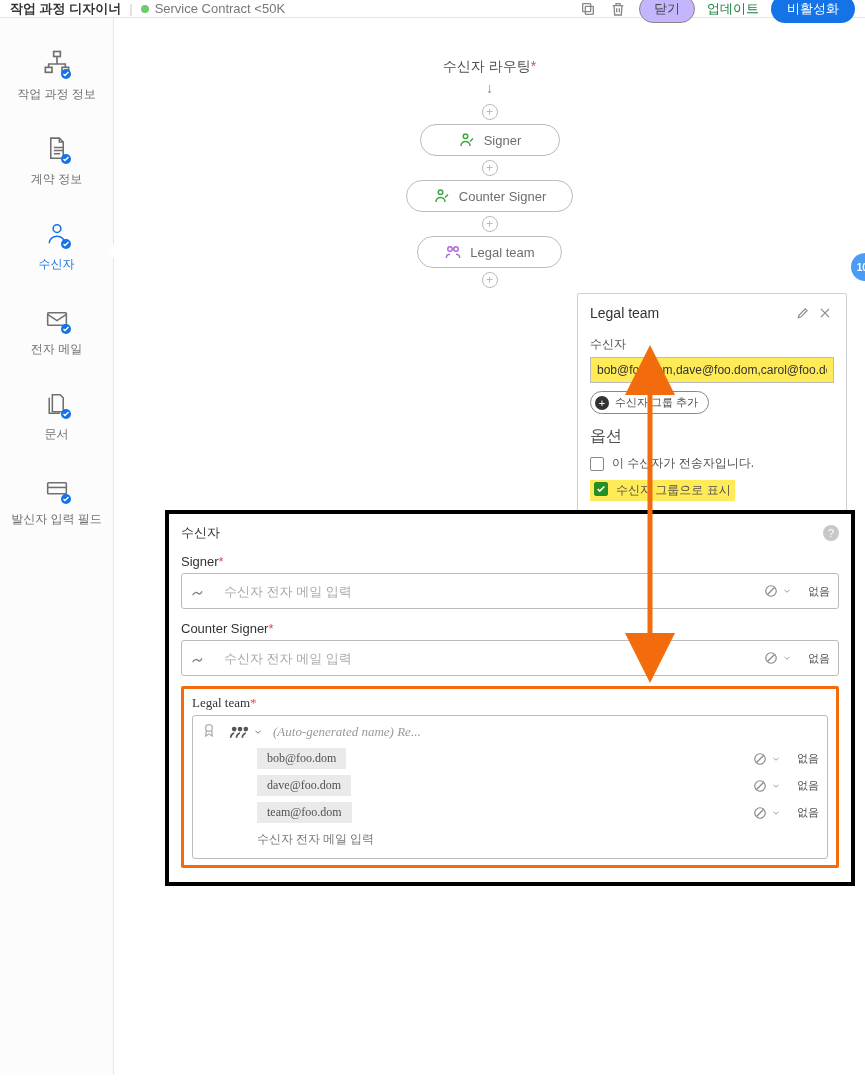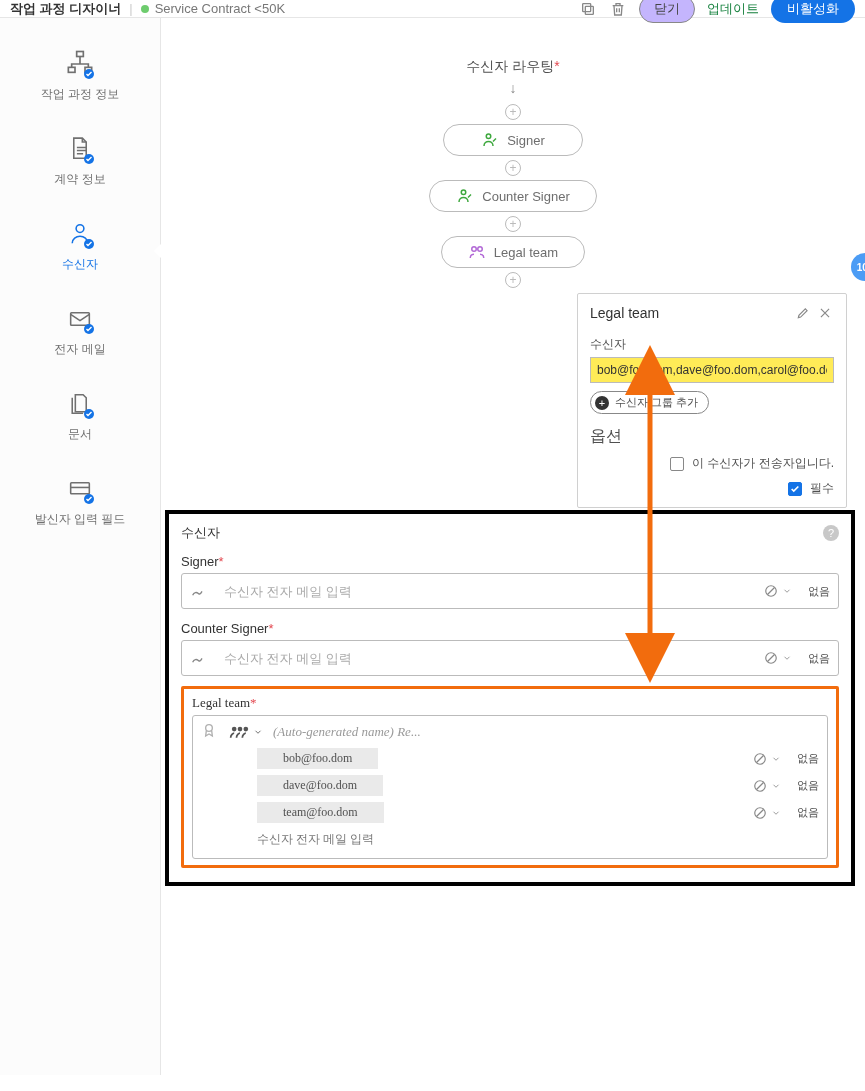--- a/index.html
+++ b/index.html
@@ -40,21 +40,21 @@
   .btn-disabled { color: #15803d; margin: 0 6px; cursor: default; }
   .btn-primary {
     background: #1473e6; color: #fff; border: none;
     border-radius: 16px; padding: 5px 16px; margin-left: 6px; cursor: pointer;
     font-size: 13px; font-weight: 500;
   }
 
   
   .main { display: flex; height: calc(100% - 34px); }
   .sidebar {
-    width: 161px;
+    width: 114px;
     background: #fcfcfc;
     border-right: 1px solid #e6e6e6;
     padding-top: 20px;
   }
   .side-item {
     display: flex; flex-direction: column; align-items: center;
     padding: 10px 0 20px 0; cursor: pointer; color: #707070;
     font-size: 12px;
   }
   .side-item .sicon { width: 32px; height: 32px; display:flex; align-items:center; justify-content:center; margin-bottom:6px; }
@@ -102,21 +102,21 @@
   .add-group {
     display:inline-flex; align-items:center; gap:6px;
     border:1px solid #888; border-radius:16px; padding:3px 10px 3px 4px;
     font-size:11px; margin-top:8px; cursor:pointer;
   }
   .add-group .plusblack {
     width:14px; height:14px; border-radius:50%; background:#333; color:#fff;
     display:flex; align-items:center; justify-content:center; font-size:11px;
   }
   .opt-section-title { margin-top:12px; font-size:16px; color:#505050; }
-  .chkrow { display:flex; align-items:center; gap:8px; margin-top:8px; font-size:12px; color:#505050;justify-content:flex-end; }
+  .chkrow { display:flex; align-items:center; gap:8px; margin-top:8px; font-size:12px; color:#505050; }
   .chkbox {
     width:14px; height:14px; border:1px solid #888; border-radius:2px;
     display:flex; align-items:center; justify-content:center; flex-shrink:0;
     cursor:pointer; background:#fff;
   }
   .chkbox.checked { background:#1473e6; border-color:#1473e6; }
   .chkbox.checked.green { background:#258f25; border-color:#258f25; }
   .chkbox svg { display:none; }
   .chkbox.checked svg { display:block; }
   .hl { background:#ffeb57; padding:2px 4px; display:inline-flex; }
@@ -161,21 +161,21 @@
   .grprow {
     border:1px solid #bbb; border-radius:3px; margin-top:4px;
     padding:6px 8px 10px 8px;
   }
   .grp-top { display:flex; align-items:center; gap:10px; color:#888; font-size:13px; }
   .grp-top .grpicon { width:18px; color:#b0b0b0; }
   .autogen { font-style:italic; color:#999; }
   .chiprow { display:flex; align-items:center; margin-top:6px; padding-left:56px; }
   .chip {
     background:#eaeaea; color:#505050; border-radius:0;
-    padding:3px 26px; font-size:12px; margin-right:auto;
+    padding:3px 10px; font-size:12px; margin-right:auto;
   }
   .email-plain { padding-left:56px; margin-top:8px; color:#777; font-size:12px; }
 
   
   .anno { position:absolute; left:0; top:0; pointer-events:none; }
 </style>
 </head>
 <body>
 
 <div class="topbar">
@@ -346,20 +346,30 @@
       </div>
 
       <div class="opt-section-title">옵션</div>
       <div class="chkrow">
         <span class="chkbox">
           
         </span>
         <span>이 수신자가 전송자입니다.</span>
       </div>
       <div class="chkrow">
+        <span class="hl">
+          <span class="chkbox checked green">
+            <svg width="10" height="10" viewBox="0 0 12 12">
+                <path d="M2 6l2.5 2.5L10 3" stroke="#fff" stroke-width="2" fill="none"></path>
+              </svg>
+          </span>
+          <span style="margin-left:8px">수신자 그룹으로 표시</span>
+        </span>
+      </div>
+      <div class="chkrow">
         <span class="chkbox checked">
           <svg width="10" height="10" viewBox="0 0 12 12">
               <path d="M2 6l2.5 2.5L10 3" stroke="#fff" stroke-width="2" fill="none"></path>
             </svg>
         </span>
         <span>필수</span>
       </div>
     </div>
 
     <div class="badge">105</div>

